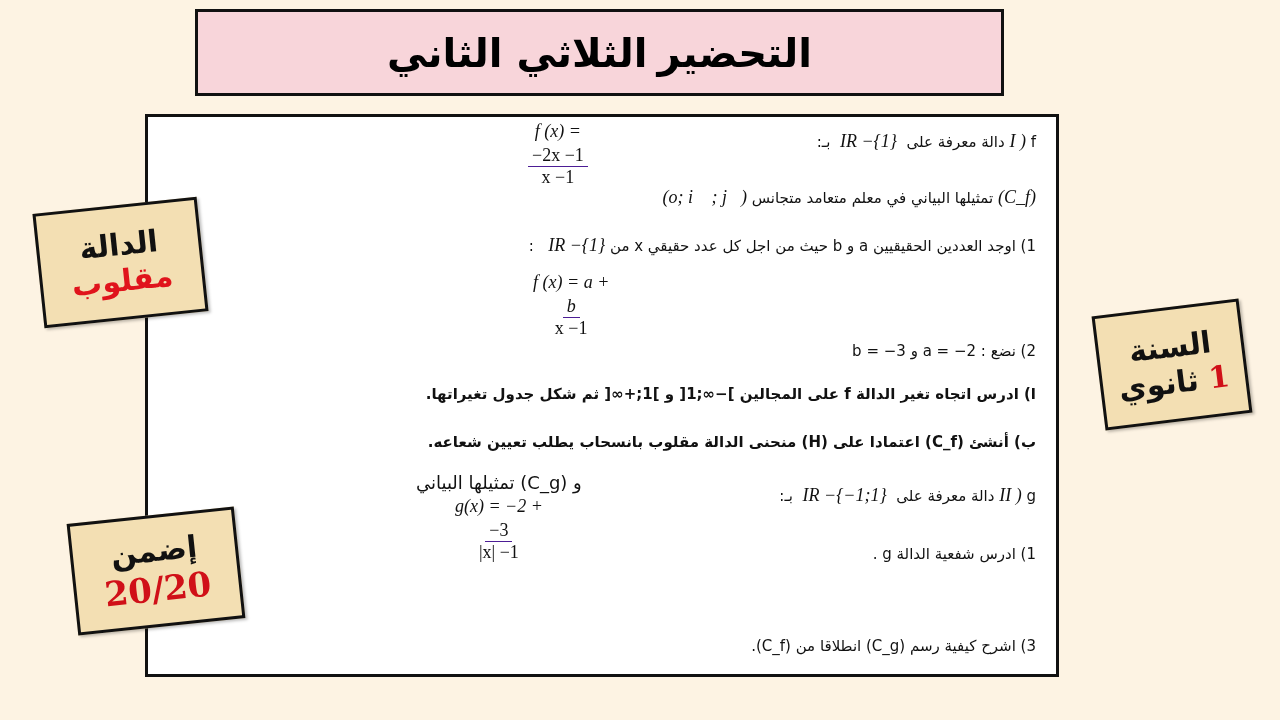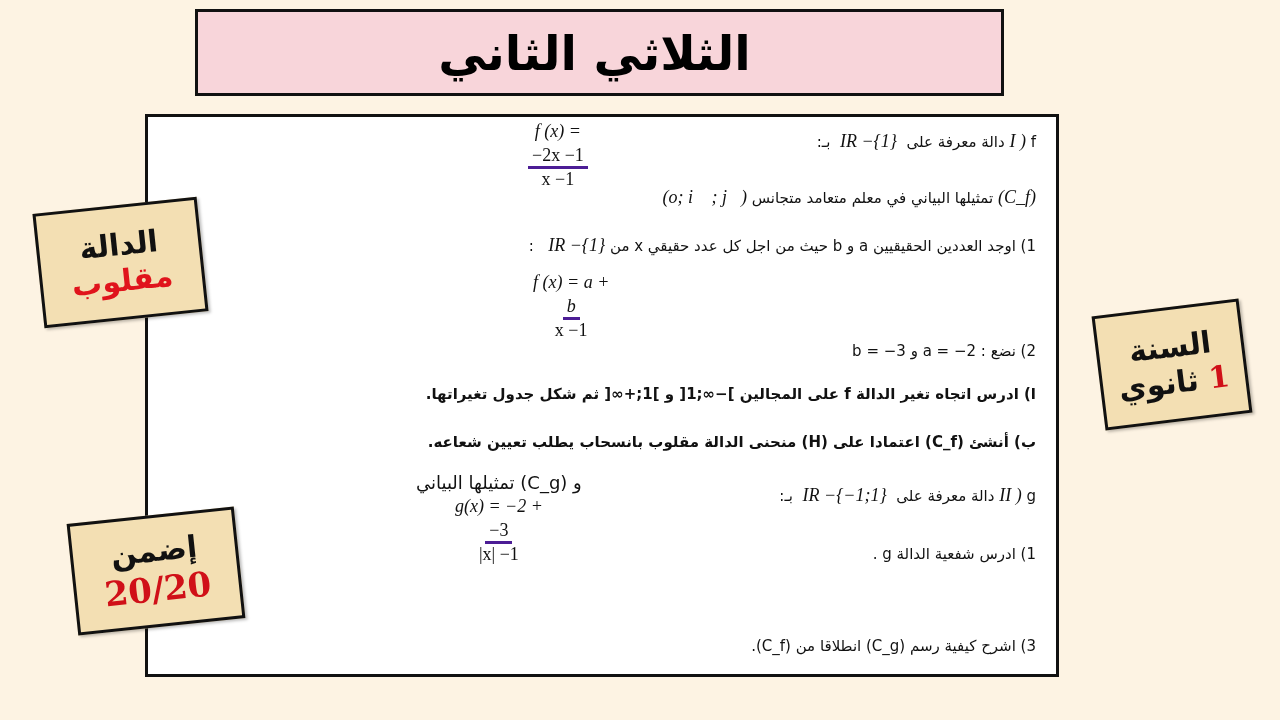--- a/index.html
+++ b/index.html
@@ -8,54 +8,54 @@
     background:#fdf3e3;
     font-family:"DejaVu Sans", sans-serif;
   }
   .title-box {
     position:absolute; left:195px; top:9px; width:809px; height:87px;
     background:#f8d5da; border:3px solid #111; box-sizing:border-box;
     display:flex; align-items:center; justify-content:center;
     direction:rtl;
   }
   .title-box .t {
-    font-family:"DejaVu Sans", sans-serif; font-weight:bold; font-size:48px; color:#000;
+    font-family:"DejaVu Sans", sans-serif; font-weight:bold; font-size:40px; color:#000;
     line-height:1;
   }
   .title-box .red { color:#e0141c; }
 
   .doc {
     position:absolute; left:145px; top:114px; width:914px; height:563px;
     background:#fff; border:3px solid #111; box-sizing:border-box;
   }
   .line {
     position:absolute; right:20px; direction:rtl; white-space:nowrap;
     font-family:"DejaVu Sans", sans-serif; font-size:15px; color:#111;
   }
   .m { font-family:"Liberation Serif", serif; font-style:italic; font-size:18px; direction:ltr; unicode-bidi:embed; }
   .frac { display:inline-flex; flex-direction:column; align-items:center; vertical-align:middle; font-family:"Liberation Serif", serif; font-size:18px; }
-  .frac .num { padding:0 4px; border-bottom:3px solid #4c1d95; line-height:1.15; }
+  .frac .num { padding:0 4px; border-bottom:1px solid #4c1d95; line-height:1.15; }
   .frac .den { padding:0 4px; line-height:1.15; }
   .mathblock { position:absolute; direction:ltr; white-space:nowrap; font-family:"Liberation Serif", serif; font-size:18px; color:#111; display:flex; align-items:center; gap:3px;flex-direction:column; }
 
   .tag {
     position:absolute; background:#f3dfb3; border:3px solid #111; box-sizing:border-box;
     display:flex; flex-direction:column; align-items:center; justify-content:center;
     box-shadow:2px 2px 3px rgba(0,0,0,0.25);
     font-family:"DejaVu Sans", sans-serif; font-weight:bold;
   }
   .tag .l1 { font-size:30px; color:#111; line-height:1.2; }
   .tag .l2 { font-size:30px; color:#e0141c; line-height:1.2; }
   .tag .num { font-family:"DejaVu Serif", serif; color:#d01018; font-weight:bold; }
 </style>
 </head>
 <body>
 
 <div class="title-box">
-  &nbsp;&nbsp;<span class="t">الثلاثي الثاني</span>
+  <span class="t">التحضير</span>&nbsp;&nbsp;<span class="t">الثلاثي الثاني</span>
 </div>
 
 <div class="doc">
 
   <div class="line" style="top:14px;">
     <span class="m">I )</span>
     <span>f دالة معرفة على</span>
     &nbsp;<span class="m">IR −{1}</span>
     &nbsp;<span>بـ:</span>
   </div>

